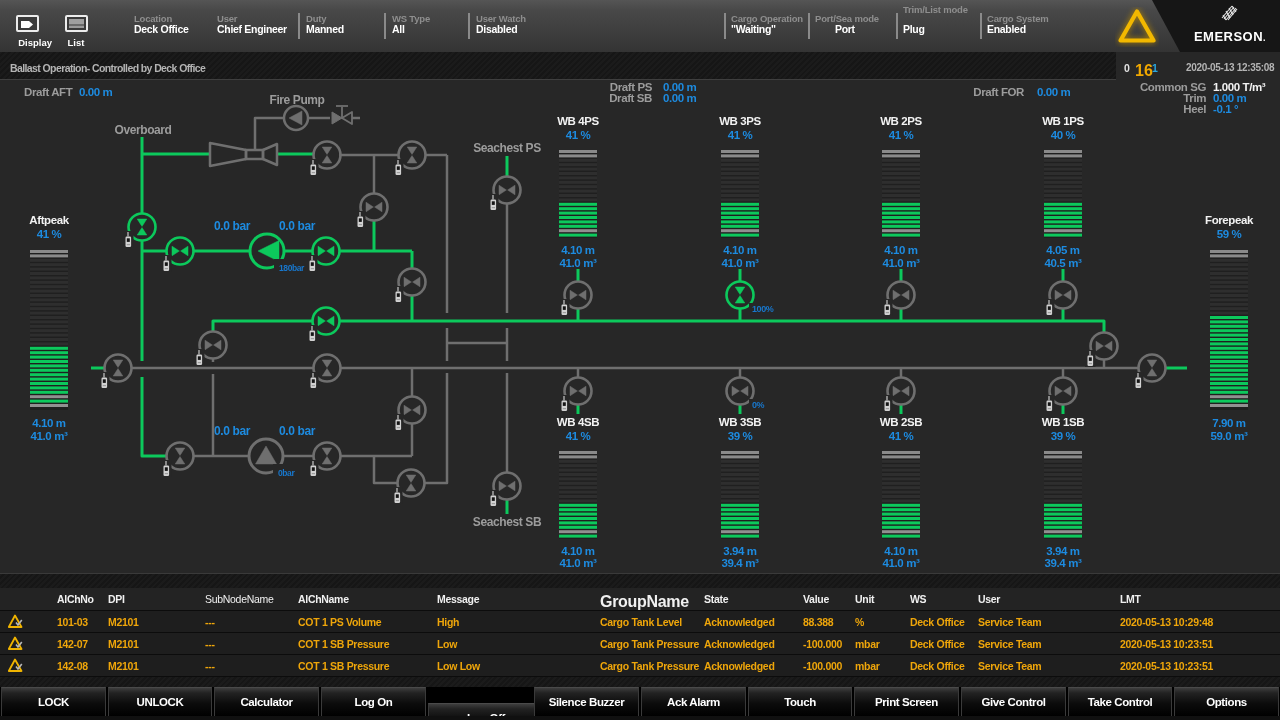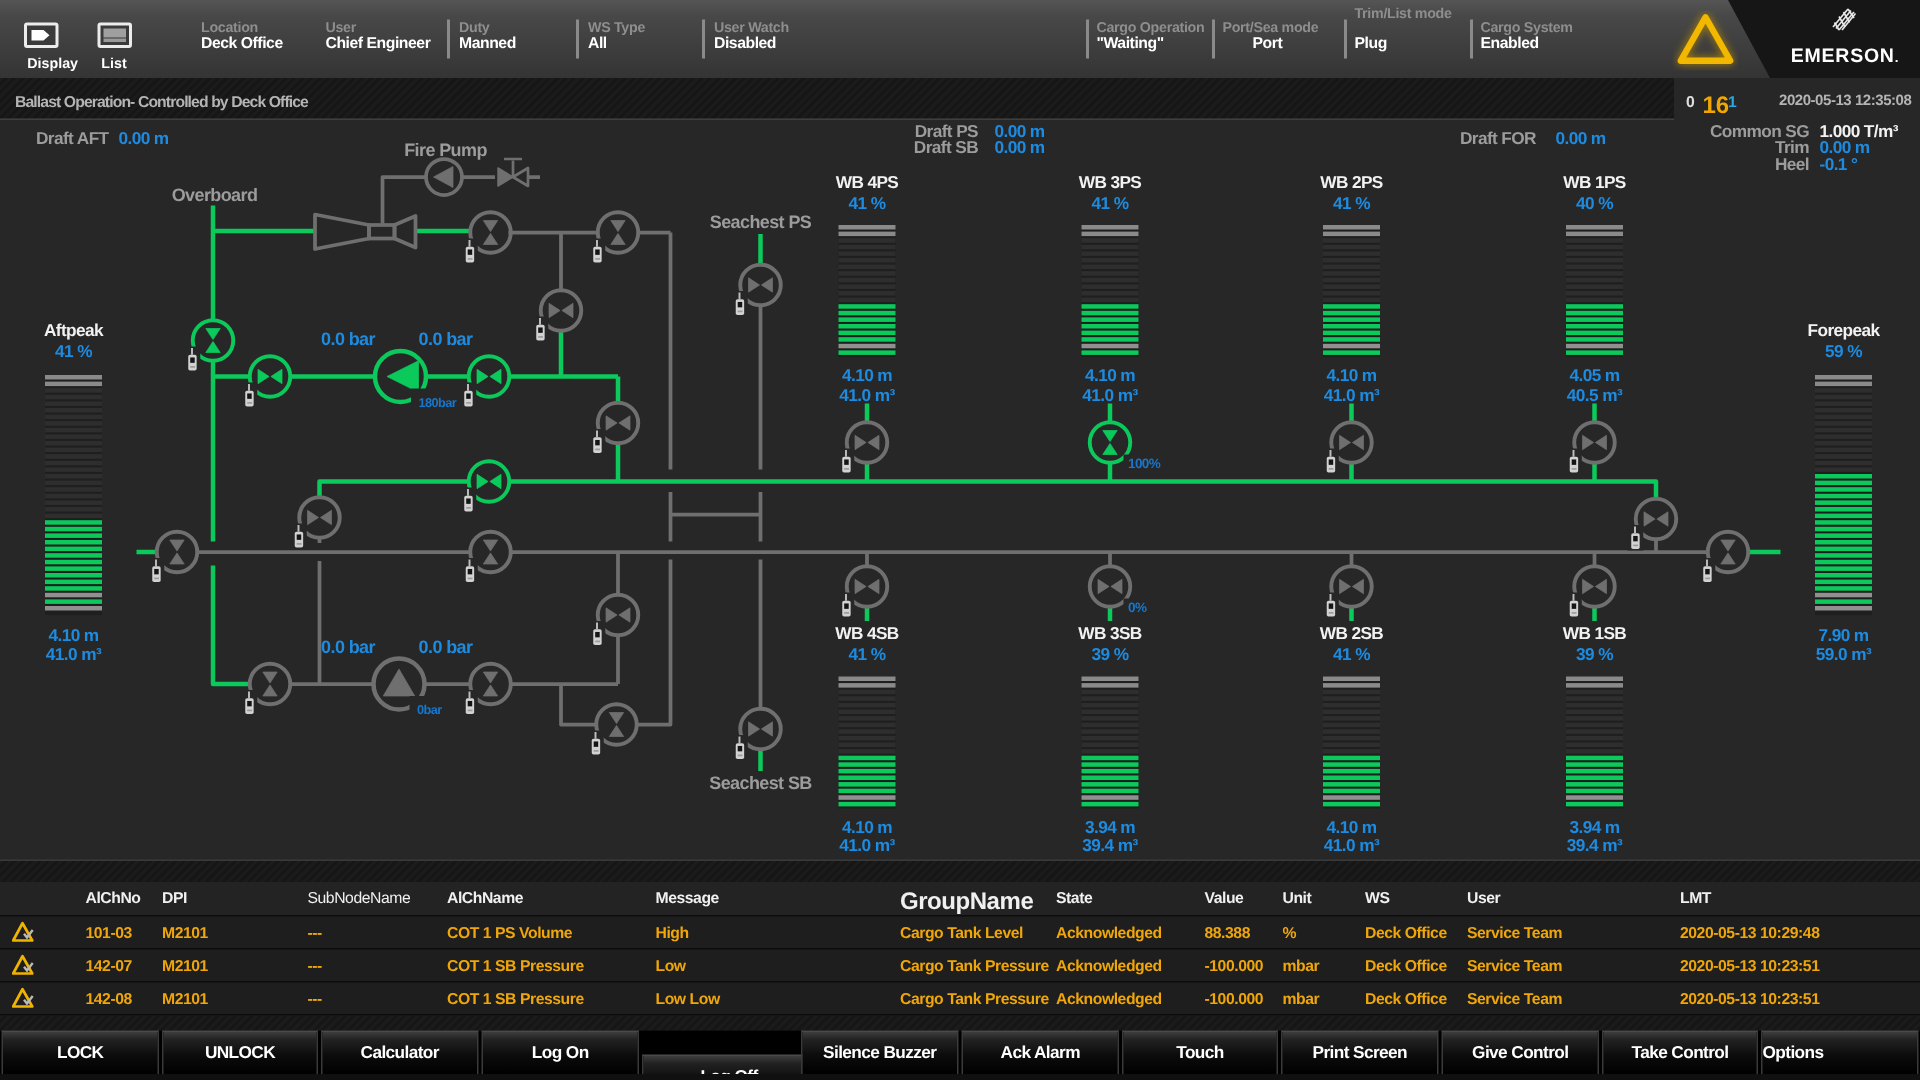--- a/index.html
+++ b/index.html
@@ -745,15 +745,15 @@
       <div style="position:absolute;left:107px;top:0;width:104px;height:29px;margin-left:1px;background:linear-gradient(180deg,#3d3d3d 0%,#222 18%,#0c0c0c 55%,#000 100%);border-left:1px solid #3a3a3a;border-right:1px solid #3a3a3a;border-top:1px solid #4a4a4a;box-sizing:border-box;text-align:center;line-height:28px;font-size:11.5px;font-weight:bold;color:#fff;letter-spacing:-0.4px">UNLOCK</div>
       <div style="position:absolute;left:213px;top:0;width:105px;height:29px;margin-left:1px;background:linear-gradient(180deg,#3d3d3d 0%,#222 18%,#0c0c0c 55%,#000 100%);border-left:1px solid #3a3a3a;border-right:1px solid #3a3a3a;border-top:1px solid #4a4a4a;box-sizing:border-box;text-align:center;line-height:28px;font-size:11.5px;font-weight:bold;color:#fff;letter-spacing:-0.4px">Calculator</div>
       <div style="position:absolute;left:320px;top:0;width:105px;height:29px;margin-left:1px;background:linear-gradient(180deg,#3d3d3d 0%,#222 18%,#0c0c0c 55%,#000 100%);border-left:1px solid #3a3a3a;border-right:1px solid #3a3a3a;border-top:1px solid #4a4a4a;box-sizing:border-box;text-align:center;line-height:28px;font-size:11.5px;font-weight:bold;color:#fff;letter-spacing:-0.4px">Log On</div>
       <div style="position:absolute;left:427px;top:16px;width:116px;height:29px;margin-left:1px;background:linear-gradient(180deg,#3d3d3d 0%,#222 18%,#0c0c0c 55%,#000 100%);border-left:1px solid #3a3a3a;border-right:1px solid #3a3a3a;border-top:1px solid #4a4a4a;box-sizing:border-box;text-align:center;line-height:28px;font-size:11.5px;font-weight:bold;color:#fff;letter-spacing:-0.4px">Log Off</div>
       <div style="position:absolute;left:533px;top:0;width:105px;height:29px;margin-left:1px;background:linear-gradient(180deg,#3d3d3d 0%,#222 18%,#0c0c0c 55%,#000 100%);border-left:1px solid #3a3a3a;border-right:1px solid #3a3a3a;border-top:1px solid #4a4a4a;box-sizing:border-box;text-align:center;line-height:28px;font-size:11.5px;font-weight:bold;color:#fff;letter-spacing:-0.4px">Silence Buzzer</div>
       <div style="position:absolute;left:640px;top:0;width:105px;height:29px;margin-left:1px;background:linear-gradient(180deg,#3d3d3d 0%,#222 18%,#0c0c0c 55%,#000 100%);border-left:1px solid #3a3a3a;border-right:1px solid #3a3a3a;border-top:1px solid #4a4a4a;box-sizing:border-box;text-align:center;line-height:28px;font-size:11.5px;font-weight:bold;color:#fff;letter-spacing:-0.4px">Ack Alarm</div>
       <div style="position:absolute;left:747px;top:0;width:104px;height:29px;margin-left:1px;background:linear-gradient(180deg,#3d3d3d 0%,#222 18%,#0c0c0c 55%,#000 100%);border-left:1px solid #3a3a3a;border-right:1px solid #3a3a3a;border-top:1px solid #4a4a4a;box-sizing:border-box;text-align:center;line-height:28px;font-size:11.5px;font-weight:bold;color:#fff;letter-spacing:-0.4px">Touch</div>
       <div style="position:absolute;left:853px;top:0;width:105px;height:29px;margin-left:1px;background:linear-gradient(180deg,#3d3d3d 0%,#222 18%,#0c0c0c 55%,#000 100%);border-left:1px solid #3a3a3a;border-right:1px solid #3a3a3a;border-top:1px solid #4a4a4a;box-sizing:border-box;text-align:center;line-height:28px;font-size:11.5px;font-weight:bold;color:#fff;letter-spacing:-0.4px">Print Screen</div>
       <div style="position:absolute;left:960px;top:0;width:105px;height:29px;margin-left:1px;background:linear-gradient(180deg,#3d3d3d 0%,#222 18%,#0c0c0c 55%,#000 100%);border-left:1px solid #3a3a3a;border-right:1px solid #3a3a3a;border-top:1px solid #4a4a4a;box-sizing:border-box;text-align:center;line-height:28px;font-size:11.5px;font-weight:bold;color:#fff;letter-spacing:-0.4px">Give Control</div>
       <div style="position:absolute;left:1067px;top:0;width:104px;height:29px;margin-left:1px;background:linear-gradient(180deg,#3d3d3d 0%,#222 18%,#0c0c0c 55%,#000 100%);border-left:1px solid #3a3a3a;border-right:1px solid #3a3a3a;border-top:1px solid #4a4a4a;box-sizing:border-box;text-align:center;line-height:28px;font-size:11.5px;font-weight:bold;color:#fff;letter-spacing:-0.4px">Take Control</div>
-      <div style="position:absolute;left:1173px;top:0;width:105px;height:29px;margin-left:1px;background:linear-gradient(180deg,#3d3d3d 0%,#222 18%,#0c0c0c 55%,#000 100%);border-left:1px solid #3a3a3a;border-right:1px solid #3a3a3a;border-top:1px solid #4a4a4a;box-sizing:border-box;text-align:left;line-height:28px;font-size:11.5px;font-weight:bold;color:#fff;letter-spacing:-0.4px">Options</div>
+      <div style="position:absolute;left:1173px;top:0;width:105px;height:29px;margin-left:1px;background:linear-gradient(180deg,#3d3d3d 0%,#222 18%,#0c0c0c 55%,#000 100%);border-left:1px solid #3a3a3a;border-right:1px solid #3a3a3a;border-top:1px solid #4a4a4a;box-sizing:border-box;text-align:center;line-height:28px;font-size:11.5px;font-weight:bold;color:#fff;letter-spacing:-0.4px">Options</div>
   </div>
   <div style="position:absolute;left:0;top:716px;width:1280px;height:4px;background:#101010"></div>
 </div>
 </body></html>

